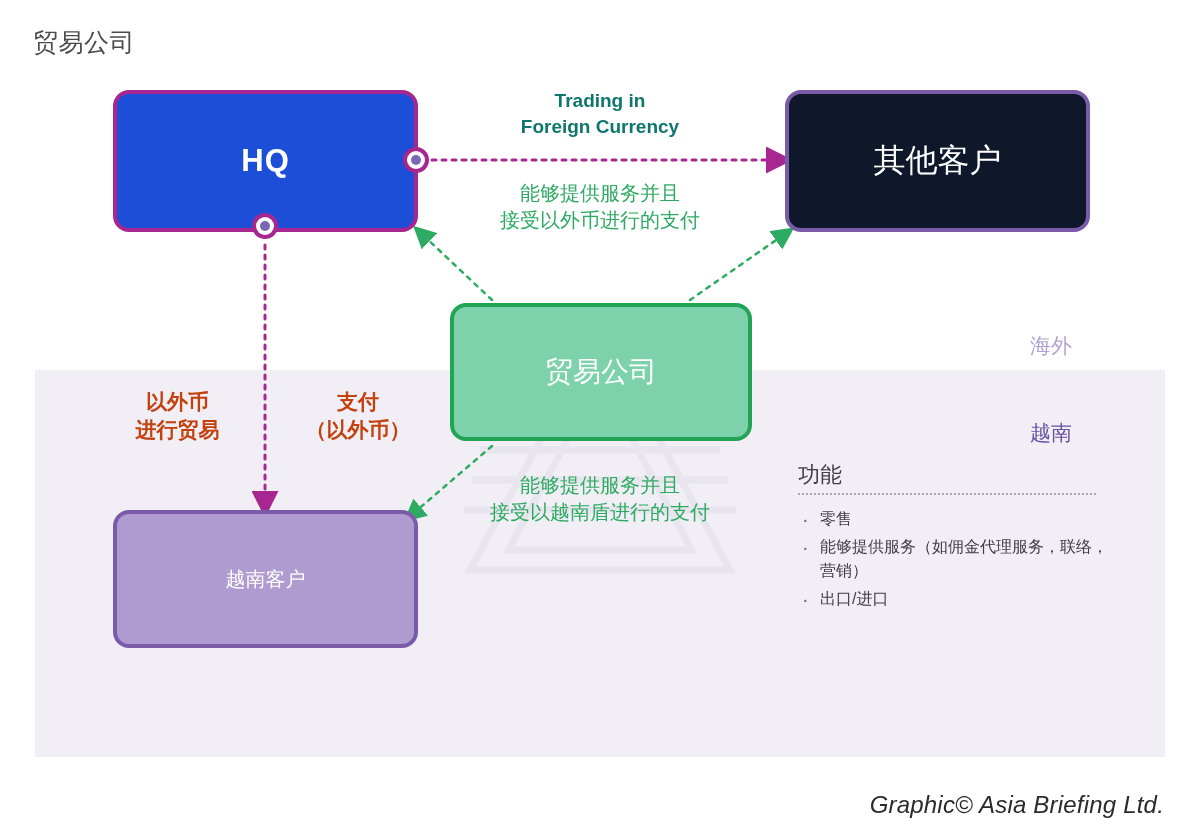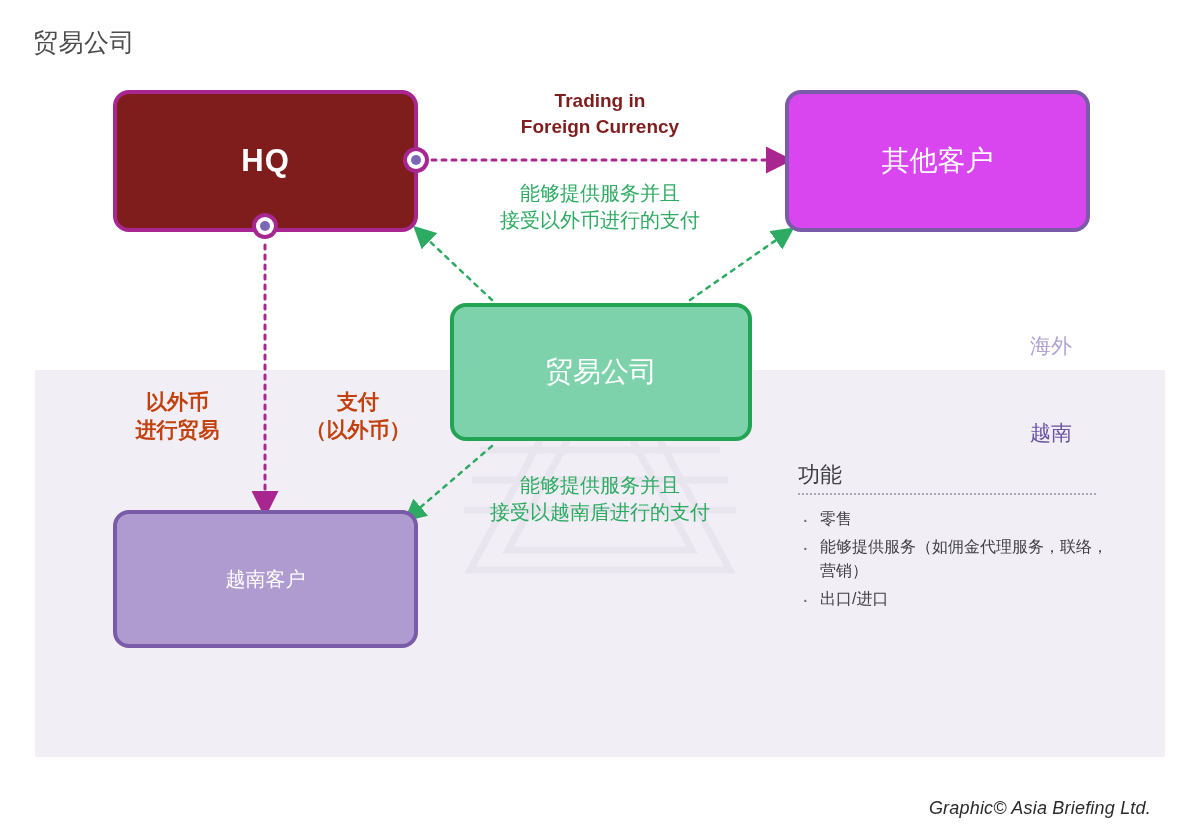--- a/index.html
+++ b/index.html
@@ -58,34 +58,34 @@
     border-radius: 16px;
     box-sizing: border-box;
     color: #ffffff;
     text-align: center;
   }
   .node-hq {
     left: 113px;
     top: 90px;
     width: 305px;
     height: 142px;
-    background: #7f1d1d;
+    background: #1d4ed8;
     border: 4px solid #a8268f;
     font-size: 31px;
     font-weight: bold;
     letter-spacing: 1px;
   }
   .node-other-clients {
     left: 785px;
     top: 90px;
     width: 305px;
     height: 142px;
-    background: #d946ef;
+    background: #0f172a;
     border: 4px solid #7a5ba8;
-    font-size: 28px;
+    font-size: 32px;
   }
   .node-trading-co {
     left: 450px;
     top: 303px;
     width: 302px;
     height: 138px;
     background: #7dd2ac;
     border: 4px solid #23a455;
     font-size: 28px;
   }
@@ -130,21 +130,21 @@
   .dot-hq-right { left: 403px; top: 147px; }
   .dot-hq-bottom { left: 252px; top: 213px; }
 
   
   .edge-label {
     position: absolute;
     text-align: center;
     line-height: 1.35;
   }
   .label-dark {
-    color: #7f1d1d;
+    color: #0f766e;
     font-weight: bold;
     font-size: 19px;
   }
   .label-gray {
     color: #c2410c;
     font-size: 21px;
     font-weight: bold;
   }
   .label-green {
     color: #2eab62;
@@ -209,23 +209,23 @@
     position: absolute;
     left: 4px;
     top: -3px;
     font-size: 20px;
     color: #6a6a70;
   }
 
   
   .footer-credit {
     position: absolute;
-    right: 49px;
+    right: 36px;
     bottom: 12px;
-    font-size: 18px;
+    font-size: 24px;
     font-style: italic;
     color: #2a2a2a;
     letter-spacing: 0.2px;
   }
 
   
   .edges {
     position: absolute;
     left: 0;
     top: 0;

